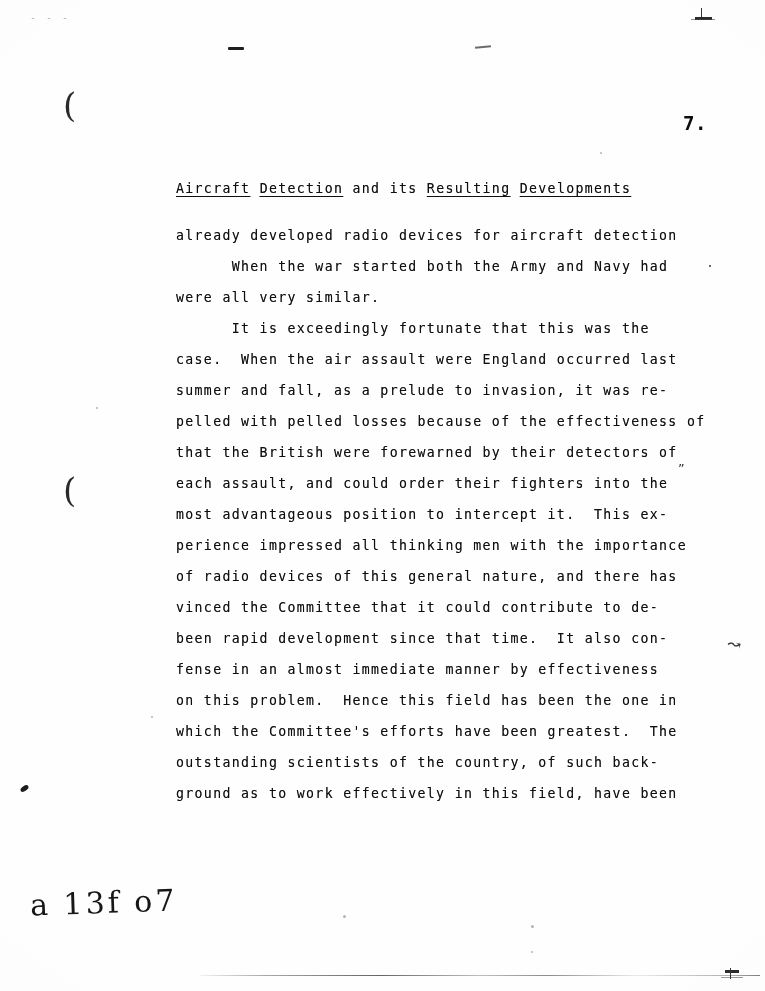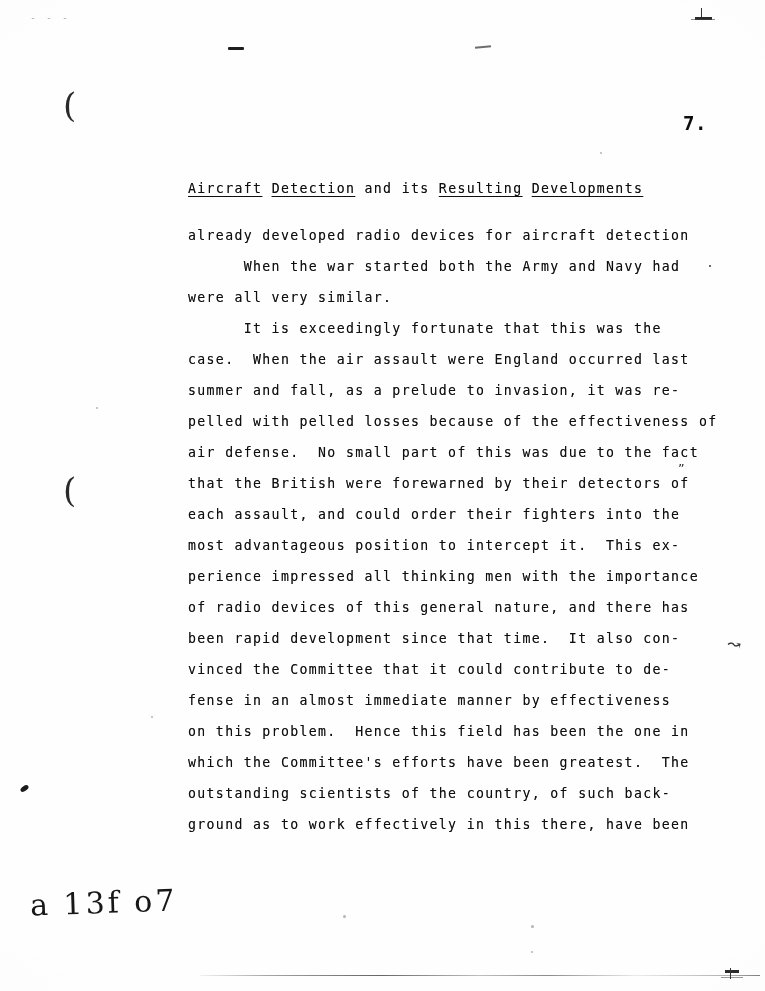--- a/index.html
+++ b/index.html
@@ -40,21 +40,21 @@
     font-family: "DejaVu Sans Mono", monospace;
     font-size: 19px;
     font-weight: 700;
     letter-spacing: 0.5px;
     color: #0d0d0d;
   }
 
   
   #text-body {
     position: absolute;
-    left: 188px;
+    left: 176px;
     top: 176px;
     width: 510px;
   }
 
   .doc-line {
     font-family: "DejaVu Sans Mono", monospace;
     font-size: 13.2px;
     line-height: 31px;
     height: 31px;
     letter-spacing: 1.35px;
@@ -221,33 +221,32 @@
         <div class="doc-line">already developed radio devices for aircraft detection</div>
         <div class="doc-line">      When the war started both the Army and Navy had</div>
         <div class="doc-line">were all very similar.</div>
       </div>
     <div class="para-gap"></div>
     <div id="paragraph-2">
         <div class="doc-line">      It is exceedingly fortunate that this was the</div>
         <div class="doc-line">case.  When the air assault were England occurred last</div>
         <div class="doc-line">summer and fall, as a prelude to invasion, it was re-</div>
         <div class="doc-line">pelled with pelled losses because of the effectiveness of</div>
-        <div class="doc-line">air defense.  No small part of this was due to the fact</div>
         <div class="doc-line">that the British were forewarned by their detectors of</div>
         <div class="doc-line">each assault, and could order their fighters into the</div>
         <div class="doc-line">most advantageous position to intercept it.  This ex-</div>
         <div class="doc-line">perience impressed all thinking men with the importance</div>
         <div class="doc-line">of radio devices of this general nature, and there has</div>
+        <div class="doc-line">vinced the Committee that it could contribute to de-</div>
         <div class="doc-line">been rapid development since that time.  It also con-</div>
-        <div class="doc-line">vinced the Committee that it could contribute to de-</div>
         <div class="doc-line">fense in an almost immediate manner by effectiveness</div>
         <div class="doc-line">on this problem.  Hence this field has been the one in</div>
         <div class="doc-line">which the Committee's efforts have been greatest.  The</div>
         <div class="doc-line">outstanding scientists of the country, of such back-</div>
-        <div class="doc-line">ground as to work effectively in this there, have been</div>
+        <div class="doc-line">ground as to work effectively in this field, have been</div>
       </div>
 
   </div>
 
   <div id="hand-annotation">a 13f o7</div>
 
   <div id="bottom-scan-line"></div>
   <div id="bottom-right-smudge">
     <div class="tick-mark" style="position:absolute; left:6px; top:2px; width:14px; height:3px; background:#2b2b2b;"></div>
     <div class="tick-mark" style="position:absolute; left:11px; top:0px; width:1px; height:11px; background:#333;"></div>

